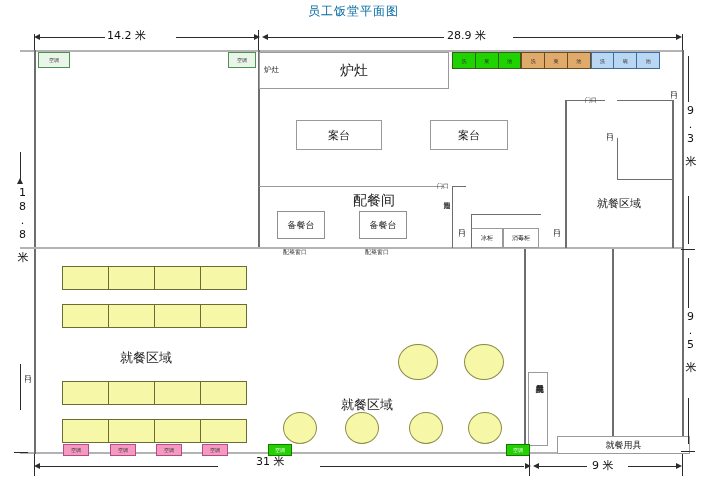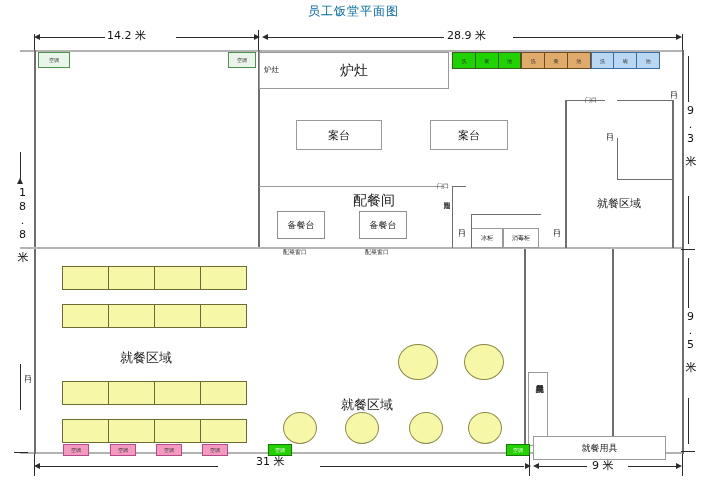--- a/index.html
+++ b/index.html
@@ -269,21 +269,21 @@
   <div class="abs round" style="left:345px;top:412px;width:34px;height:32px;"></div>
   <div class="abs round" style="left:409px;top:412px;width:34px;height:32px;"></div>
   <div class="abs round" style="left:468px;top:412px;width:34px;height:32px;"></div>
 
   <div class="abs areaname" style="left:341px;top:396px;">就餐区域</div>
 
   <div class="abs room" style="left:528px;top:372px;width:20px;height:74px;">
     <div class="vlbl9" style="position:absolute;left:5px;top:5px;">就餐用具</div>
   </div>
 
-  <div class="abs room" style="left:533px;top:436px;width:133px;height:24px;">
+  <div class="abs room" style="left:557px;top:436px;width:133px;height:18px;">
     <div class="roomlbl" style="font-size:9px;">就餐用具</div>
   </div>
 
   <div class="abs ac-pink" style="left:63px;top:444px;width:26px;height:12px;">
     <div class="ac-txt">空调</div>
   </div>
   <div class="abs ac-pink" style="left:110px;top:444px;width:26px;height:12px;">
     <div class="ac-txt">空调</div>
   </div>
   <div class="abs ac-pink" style="left:156px;top:444px;width:26px;height:12px;">

